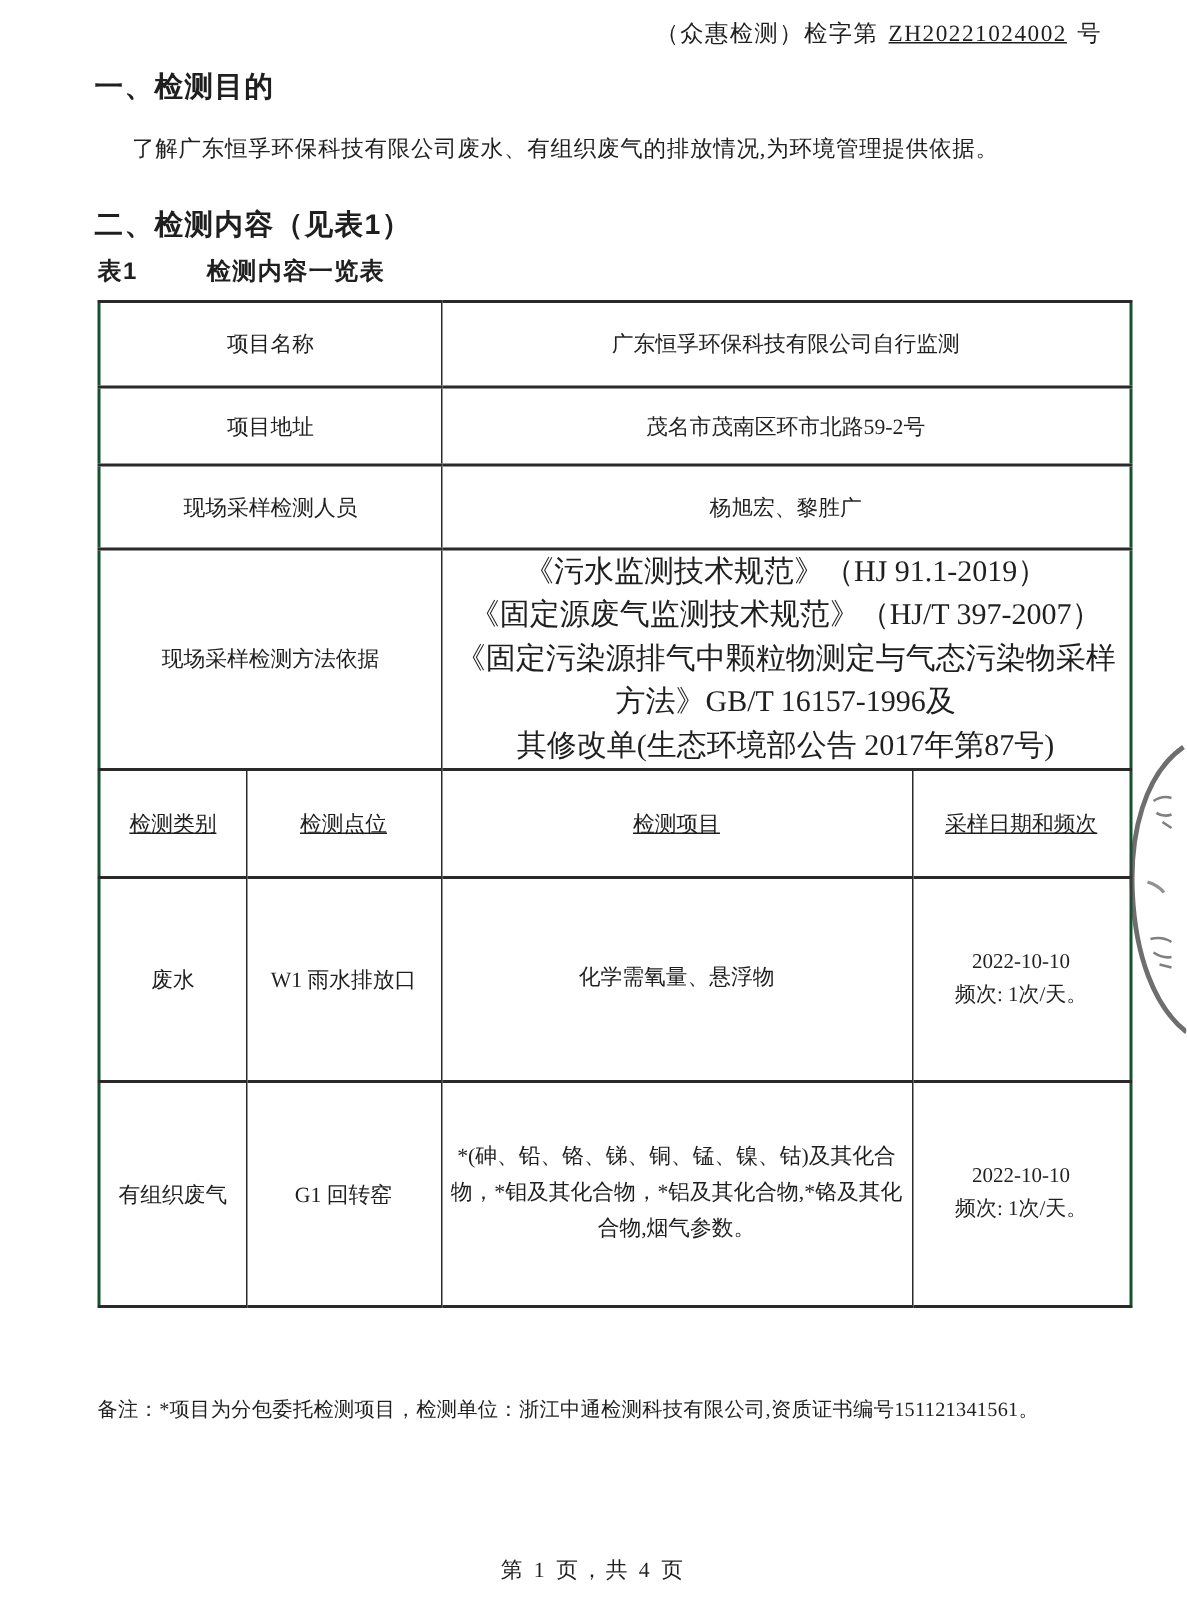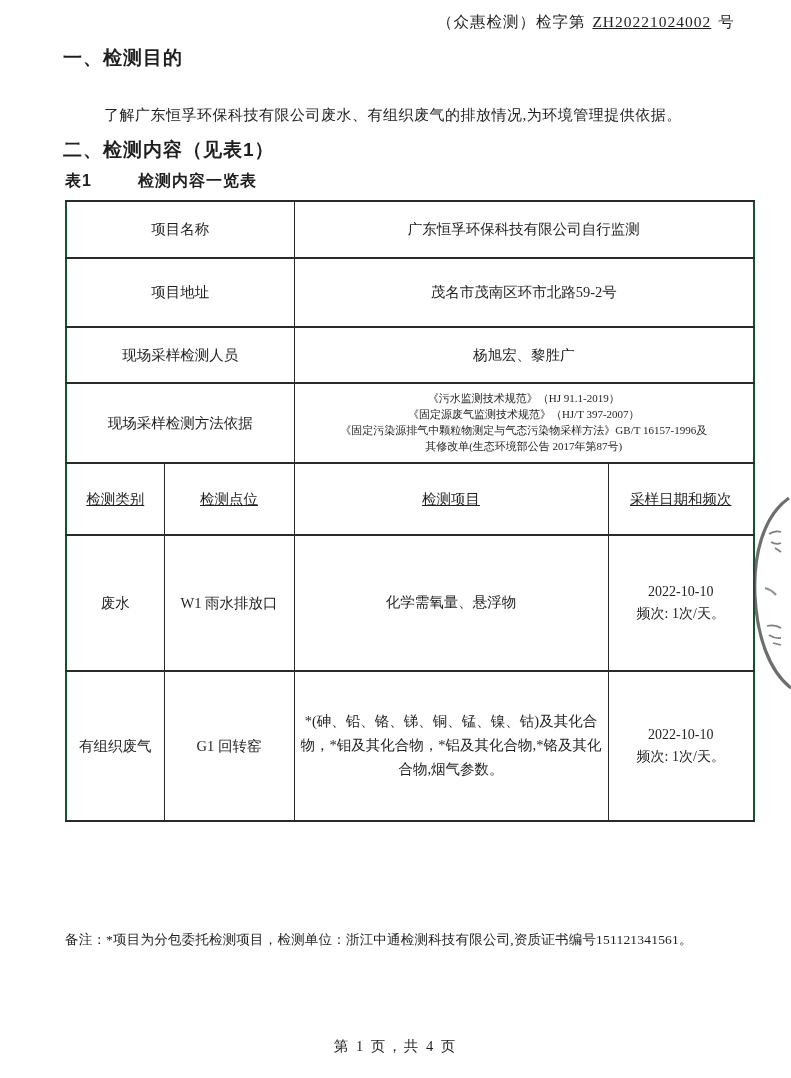--- a/index.html
+++ b/index.html
@@ -21,21 +21,21 @@
     text-align:center;
   }
   .sec{
     position:absolute;left:63px;margin:0;
     font-family:"Liberation Sans","DejaVu Sans",sans-serif;
     font-weight:bold;font-size:19px;letter-spacing:1px;
   }
   .s1{top:45px;}
   .s2{top:137px;}
   .body1{
-    position:absolute;top:90px;left:64px;width:680px;margin:16px;
+    position:absolute;top:90px;left:64px;width:680px;margin:0;
     font-size:15px;letter-spacing:.5px;text-indent:24px;
   }
   .table-title{
     position:absolute;top:171px;left:65px;width:688px;
     text-align:left;
     font-family:"Liberation Sans","DejaVu Sans",sans-serif;
     font-weight:bold;font-size:16px;letter-spacing:1px;
   }
   .table-title .tgap{display:inline-block;width:46px;}
   table.main{
@@ -46,24 +46,24 @@
   table.main td{
     border-left:1px solid #2a2a2a;
     border-right:1px solid #2a2a2a;
     border-top:2px solid #2a2a2a;
     border-bottom:2px solid #2a2a2a;
     text-align:center;vertical-align:middle;
     padding:0 6px;
     overflow:hidden;
   }
   table.main{border:2px solid #14532d;}
-  tr.r1{height:57px;} tr.r2{height:69px;border-radius:18px;} tr.r3{height:56px;}
+  tr.r1{height:57px;} tr.r2{height:52px;border-radius:18px;} tr.r3{height:56px;}
   tr.r4{height:59px;} tr.r5{height:58px;} tr.r6{height:80px;}
   tr.r7{height:72px;text-decoration:underline;} tr.r8{height:136px;} tr.r9{height:150px;}
-  td.method{font-size:11px;line-height:1.45;padding:2px 4px;}
+  td.method{font-size:20px;line-height:1.45;padding:2px 4px;}
   td.items{line-height:1.65;padding:0 8px;}
   td.datecell{font-size:14px;line-height:1.55;}
   .note{
     position:absolute;top:931px;left:65px;width:700px;
     font-size:13.5px;letter-spacing:.2px;
   }
   .page-footer{
     position:absolute;top:1037px;left:0;width:100%;
     text-align:center;font-size:14.5px;letter-spacing:2px;
   }

